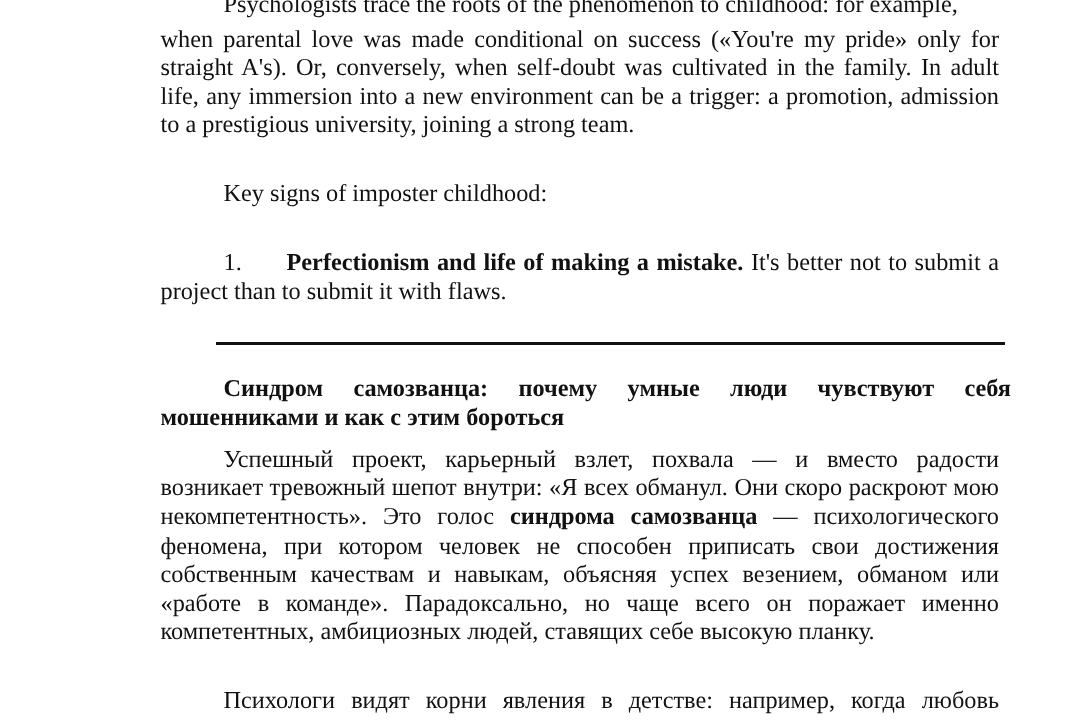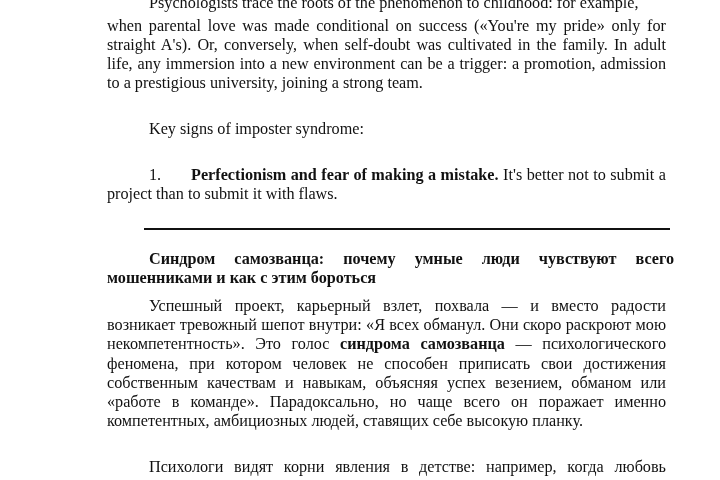--- a/index.html
+++ b/index.html
@@ -16,26 +16,26 @@
   .heading { position:absolute; left:103px; top:246px; width:567px; font-size:16.2px; line-height:19px; font-weight:bold; text-align:justify; text-indent:42px; }
   .ru { position:absolute; left:103px; top:293px; width:567px; font-size:16.2px; line-height:19.2px; }
 </style>
 </head>
 <body>
 
 <div class="page">
   <p class="indent">Psychologists trace the roots of the phenomenon to childhood: for example,</p>
   <p>when parental love was made conditional on success («You're my pride» only for straight A's). Or, conversely, when self-doubt was cultivated in the family. In adult life, any immersion into a new environment can be a trigger: a promotion, admission to a prestigious university, joining a strong team.</p>
   <div class="gap"></div>
-  <p class="indent">Key signs of imposter syndrome:</p>
+  <p class="indent">Key signs of imposter childhood:</p>
   <div class="gap"></div>
-  <p class="li indent"><span class="num">1.</span><b>Perfectionism and fear of making a mistake.</b><span> It's better not to submit a project than to submit it with flaws.</span></p>
+  <p class="li indent"><span class="num">1.</span><b>Perfectionism and life of making a mistake.</b><span> It's better not to submit a project than to submit it with flaws.</span></p>
 </div>
 
 <div class="rule"></div>
 
-<p class="heading">Синдром самозванца: почему умные люди чувствуют всего мошенниками и как с этим бороться</p>
+<p class="heading">Синдром самозванца: почему умные люди чувствуют себя мошенниками и как с этим бороться</p>
 
 <div class="ru">
   <p class="indent"><span>Успешный проект, карьерный взлет, похвала — и вместо радости возникает тревожный шепот внутри: «Я всех обманул. Они скоро раскроют мою некомпетентность». Это голос </span><b>синдрома самозванца</b><span> — психологического феномена, при котором человек не способен приписать свои достижения собственным качествам и навыкам, объясняя успех везением, обманом или «работе в команде». Парадоксально, но чаще всего он поражает именно компетентных, амбициозных людей, ставящих себе высокую планку.</span></p>
   <div class="gap"></div>
   <p class="indent">Психологи видят корни явления в детстве: например, когда любовь родителей ставилась в зависимость от успехов («Ты — моя гордость» только за пятёрки). Или, наоборот, в семье культивировалось сомнение в своих силах.</p>
 </div>
 
 </body></html>

